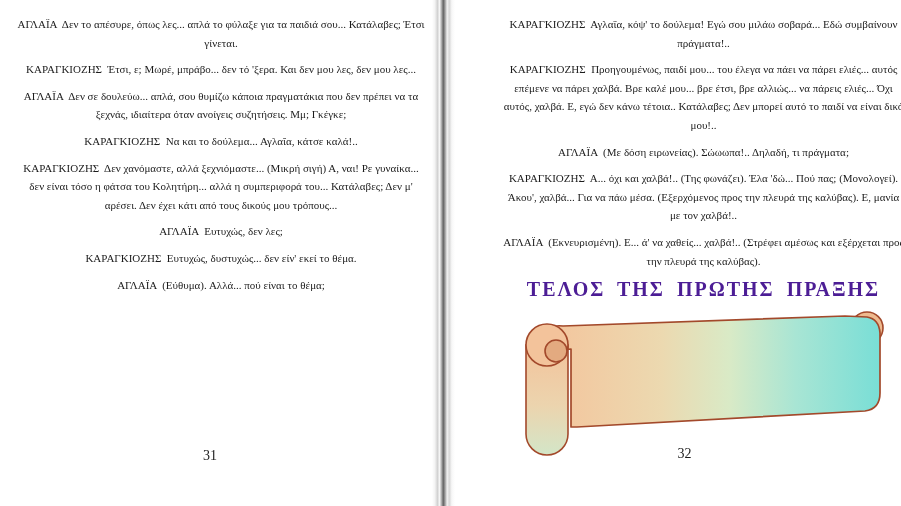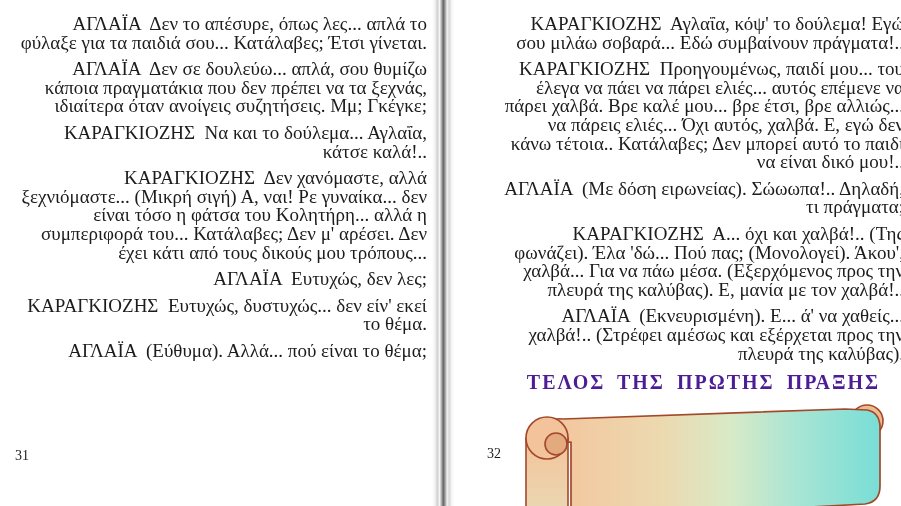--- a/index.html
+++ b/index.html
@@ -21,28 +21,29 @@
       #f2f2f2 66%, #d6d6d6 75%, #f7f7f7 86%, #ffffff 100%);
   }
   .page {
     position: absolute;
     top: 15px;
   }
   .page-left  { left: 15px;  width: 412px; }
   .page-right { left: 487px; width: 401px; margin-left: 16px; }
   .para {
     margin: 0 0 8px 0;
-    font-size: 19px;
+    font-size: 11px;
     line-height: 18.6px;
     white-space: pre-wrap;
-    text-align: right;
+    text-align: center;
   }
   .page-number {
     position: absolute;
     font-size: 14px;
+    text-align: center;
   }
   .page-number-left  { left: 15px;  top: 448px; width: 390px; }
   .page-number-right { left: 487px; top: 446px; width: 395px; }
   .act-end-title {
     margin: 6px 0 2px 0;
     text-align: center;
     font-weight: bold;
     font-size: 20px;
     letter-spacing: 2px;
     word-spacing: 5px;
@@ -57,20 +58,21 @@
   }
 </style>
 </head>
 <body>
 
 <div class="gutter"></div>
 
 <div class="page page-left">
   <div>
       <p class="para">ΑΓΛΑΪΑ  Δεν το απέσυρε, όπως λες... απλά το φύλαξε για τα παιδιά σου... Κατάλαβες; Έτσι γίνεται.</p>
+      <p class="para">ΚΑΡΑΓΚΙΟΖΗΣ  Έτσι, ε; Μωρέ, μπράβο... δεν τό 'ξερα. Και δεν μου λες, δεν μου λες...</p>
       <p class="para">ΑΓΛΑΪΑ  Δεν σε δουλεύω... απλά, σου θυμίζω κάποια πραγματάκια που δεν πρέπει να τα ξεχνάς, ιδιαίτερα όταν ανοίγεις συζητήσεις. Μμ; Γκέγκε;</p>
       <p class="para">ΚΑΡΑΓΚΙΟΖΗΣ  Να και το δούλεμα... Αγλαΐα, κάτσε καλά!..</p>
       <p class="para">ΚΑΡΑΓΚΙΟΖΗΣ  Δεν χανόμαστε, αλλά ξεχνιόμαστε... (Μικρή σιγή) Α, ναι! Ρε γυναίκα... δεν είναι τόσο η φάτσα του Κολητήρη... αλλά η συμπεριφορά του... Κατάλαβες; Δεν μ' αρέσει. Δεν έχει κάτι από τους δικούς μου τρόπους...</p>
       <p class="para">ΑΓΛΑΪΑ  Ευτυχώς, δεν λες;</p>
       <p class="para">ΚΑΡΑΓΚΙΟΖΗΣ  Ευτυχώς, δυστυχώς... δεν είν' εκεί το θέμα.</p>
       <p class="para">ΑΓΛΑΪΑ  (Εύθυμα). Αλλά... πού είναι το θέμα;</p>
     </div>
 </div>
 <div class="page-number page-number-left">31</div>
 

